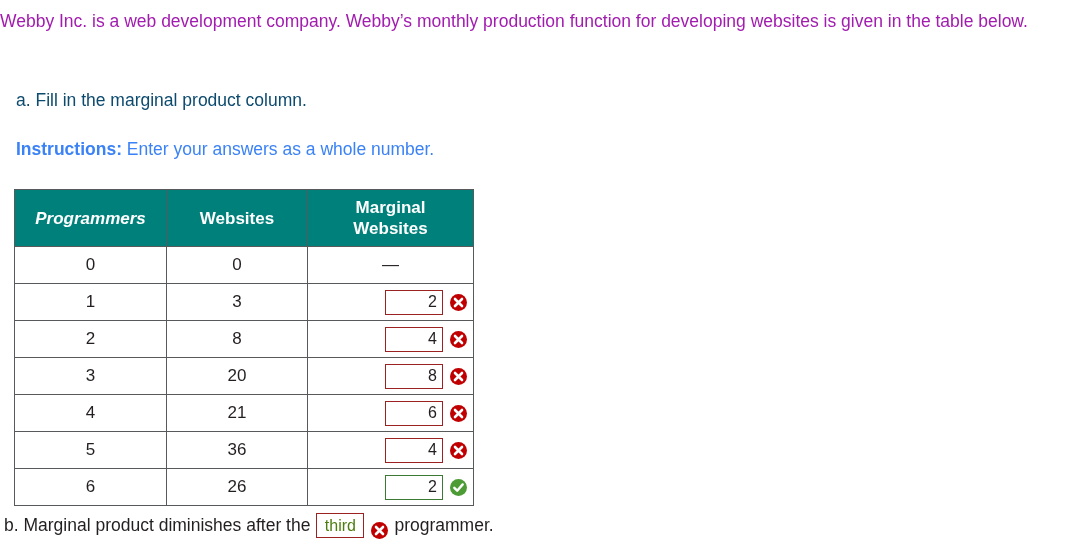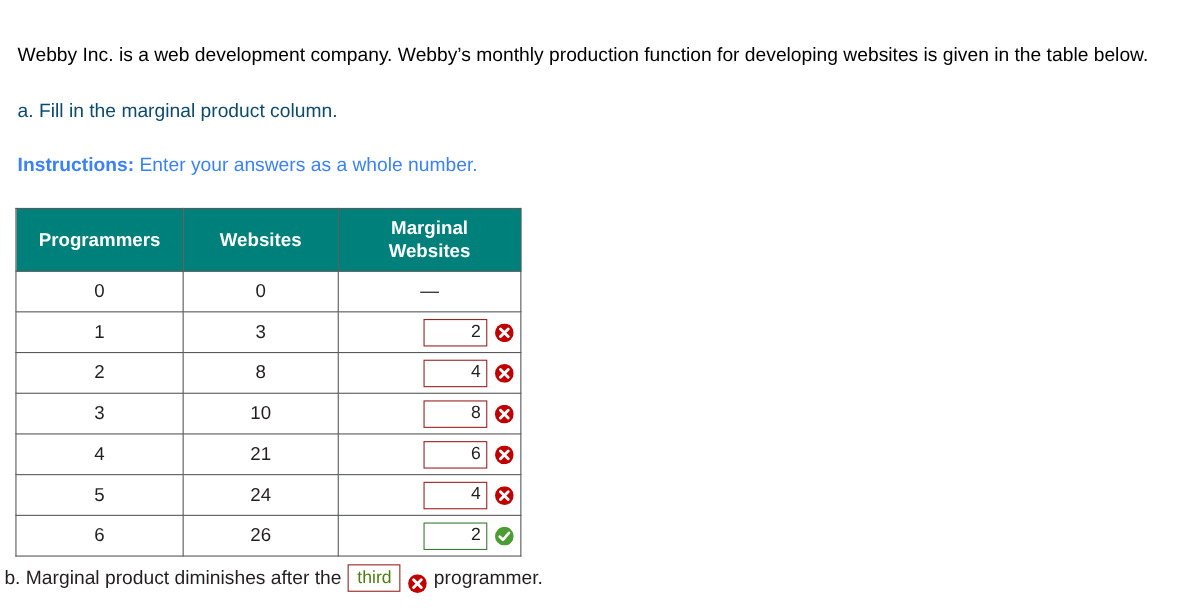--- a/index.html
+++ b/index.html
@@ -17,27 +17,26 @@
   .page {
     position: relative;
     width: 1087px;
     height: 555px;
     overflow: hidden;
   }
 
   
   .prompt {
     position: absolute;
-    left: 16px;
+    left: 0;
     top: 8px;
     width: 1055px;
     font-size: 17.5px;
     line-height: 26px;
-    color: #000000;
-    margin-top: 28px;
+    color: #a21caf;
   }
   .part-a {
     position: absolute;
     left: 16px;
     top: 87px;
     font-size: 17.5px;
     line-height: 26px;
     color: #0c4a6e;
   }
   .instructions {
@@ -72,21 +71,21 @@
   .prod-table thead th {
     background: #00807b;
     color: #ffffff;
     font-size: 17px;
     font-weight: bold;
     line-height: 21px;
     height: 52px;
     padding: 2px 6px;
     border-color: #58595b;
   }
-  .col-prog { width: 139px; }
+  .col-prog { width: 139px; font-style: italic; }
   .col-web  { width: 128px; }
   .col-mp   { width: 153px; }
 
   .prod-table tbody td {
     height: 36px;
     font-size: 17px;
     color: #231f20;
   }
   .mp-cell {
     position: relative;
@@ -229,21 +228,21 @@
                 <circle cx="8.5" cy="8.5" r="8.5" fill="#c00000"></circle>
                 <path d="M5 5 L12 12 M12 5 L5 12" stroke="#ffffff" stroke-width="2.6" stroke-linecap="round"></path>
               </svg>
             </span>
           </div>
         </td>
       </tr>
 
       <tr>
         <td>3</td>
-        <td>10</td>
+        <td>20</td>
         <td class="mp-cell">
           <div class="mp-wrap">
             <input class="ans-input" type="text" value="8" style="">
             <span class="status-icon">
               <svg width="17" height="17" viewBox="0 0 17 17" xmlns="http://www.w3.org/2000/svg">
                 <circle cx="8.5" cy="8.5" r="8.5" fill="#c00000"></circle>
                 <path d="M5 5 L12 12 M12 5 L5 12" stroke="#ffffff" stroke-width="2.6" stroke-linecap="round"></path>
               </svg>
             </span>
           </div>
@@ -261,21 +260,21 @@
                 <circle cx="8.5" cy="8.5" r="8.5" fill="#c00000"></circle>
                 <path d="M5 5 L12 12 M12 5 L5 12" stroke="#ffffff" stroke-width="2.6" stroke-linecap="round"></path>
               </svg>
             </span>
           </div>
         </td>
       </tr>
 
       <tr>
         <td>5</td>
-        <td>24</td>
+        <td>36</td>
         <td class="mp-cell">
           <div class="mp-wrap">
             <input class="ans-input" type="text" value="4" style="">
             <span class="status-icon">
               <svg width="17" height="17" viewBox="0 0 17 17" xmlns="http://www.w3.org/2000/svg">
                 <circle cx="8.5" cy="8.5" r="8.5" fill="#c00000"></circle>
                 <path d="M5 5 L12 12 M12 5 L5 12" stroke="#ffffff" stroke-width="2.6" stroke-linecap="round"></path>
               </svg>
             </span>
           </div>

